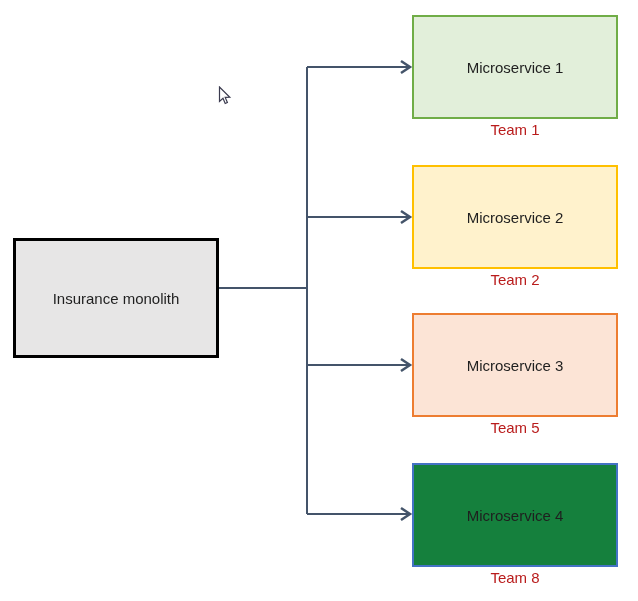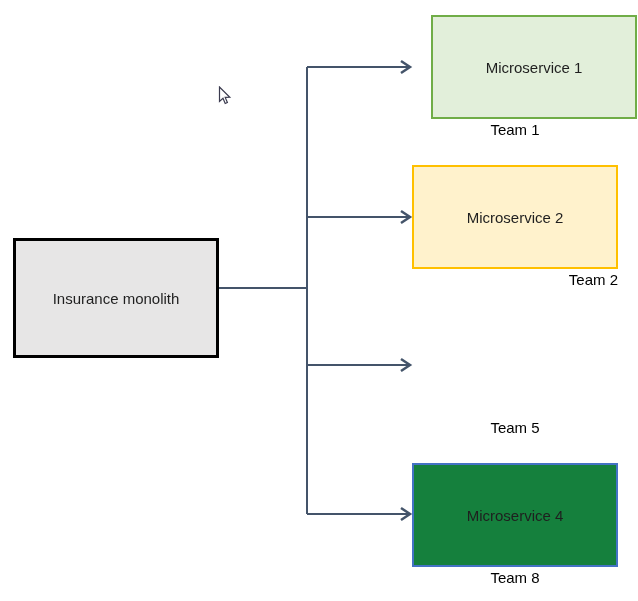--- a/index.html
+++ b/index.html
@@ -38,36 +38,36 @@
     width: 206px;
     height: 120px;
     border: 3px solid #000;
   }
   .ms-box {
     left: 412px;
     width: 206px;
     height: 104px;
     border: 2px solid #999;
   }
-  .ms-1 { top: 15px; margin-left: 19px; }
+  .ms-1 { top: 15px; }
   .ms-2 { top: 165px; }
   .ms-3 { top: 313px; }
   .ms-4 { top: 463px; }
   .team-label {
     position: absolute;
     left: 412px;
     width: 206px;
     height: 18px;
     font-size: 15px;
-    color: #000000;
+    color: #b91c1c;
     text-align: center;
     line-height: 18px;
   }
   .team-1 { top: 121px; }
-  .team-2 { top: 271px; text-align: right; }
+  .team-2 { top: 271px; }
   .team-3 { top: 419px; }
   .team-4 { top: 569px; }
   .cursor {
     position: absolute;
     left: 218px;
     top: 86px;
     width: 14px;
     height: 20px;
     pointer-events: none;
   }
@@ -99,20 +99,23 @@
   <div class="node ms-box ms-1" style="background-color: rgb(226, 239, 218); border-color: rgb(112, 173, 71);">
     <span>Microservice 1</span>
   </div>
   <div class="team-label team-1">Team 1</div>
 
   <div class="node ms-box ms-2" style="background-color: rgb(255, 242, 204); border-color: rgb(255, 192, 0);">
     <span>Microservice 2</span>
   </div>
   <div class="team-label team-2">Team 2</div>
 
+  <div class="node ms-box ms-3" style="background-color: rgb(252, 228, 214); border-color: rgb(237, 125, 49);">
+    <span>Microservice 3</span>
+  </div>
   <div class="team-label team-3">Team 5</div>
 
   <div class="node ms-box ms-4" style="background-color: #15803d; border-color: rgb(68, 114, 196);">
     <span>Microservice 4</span>
   </div>
   <div class="team-label team-4">Team 8</div>
 
   <svg class="cursor" viewBox="0 0 14 20" xmlns="http://www.w3.org/2000/svg">
     <path d="M1.5 1 L1.5 15.5 L5 12.3 L7.2 17.5 L9.4 16.5 L7.2 11.4 L11.8 11.2 Z" fill="#ffffff" stroke="#3b3b4f" stroke-width="1.2"></path>
   </svg>

